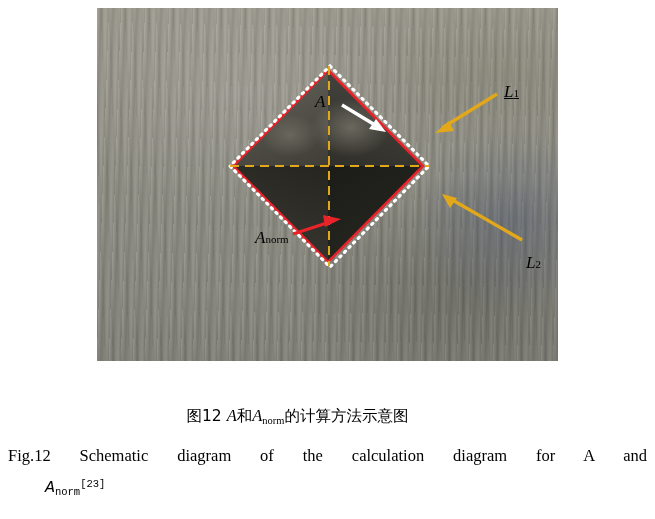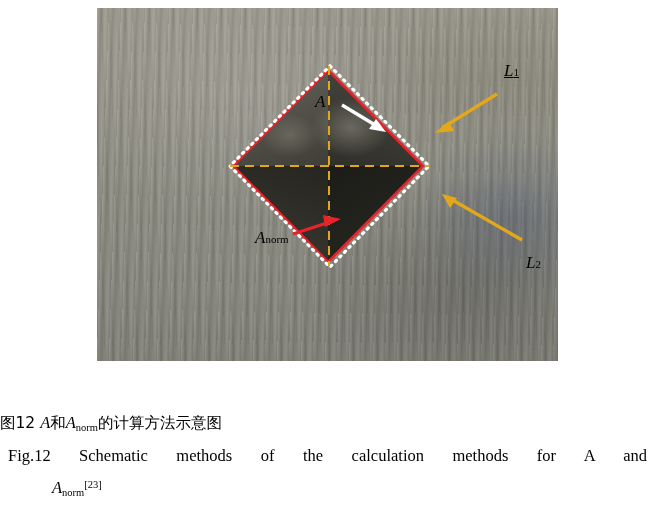--- a/index.html
+++ b/index.html
@@ -138,33 +138,32 @@
     color: #000;
     white-space: nowrap;
   }
   .img-label .subi {
     font-size: 11px;
     font-style: normal;
   }
 
   #label-A        { left: 218px; top: 84px; }
   #label-Anorm    { left: 158px; top: 220px; }
-  #label-L1       { left: 407px; top: 53px; text-decoration: underline; }
+  #label-L1       { left: 407px; top: 74px; text-decoration: underline; }
   #label-L2       { left: 429px; top: 245px; }
 
   
   .caption {
     position: absolute;
     left: 0;
     top: 404px;
     width: 595px;
-    text-align: left;
+    text-align: center;
     font-size: 16.5px;
     line-height: 1.5;
-    margin-top: 7px;
   }
   .caption .cn {
     font-family: "DejaVu Sans", sans-serif;
     font-size: 15.5px;
   }
   .caption i { font-style: italic; }
   .caption sub { font-size: 10.5px; vertical-align: -0.25em; }
 
   .caption-en {
     position: absolute;
@@ -172,23 +171,24 @@
     top: 443px;
     width: 639px;
     font-size: 16.5px;
     line-height: 1.62;
     text-align: justify;
     text-align-last: justify;
   }
 
   .caption-en2 {
     position: absolute;
-    left: 52px;
+    left: 45px;
     top: 478px;
     font-size: 16.5px;
+    font-family: Liberation Mono, monospace;
   }
   .caption-en2 i { font-style: italic; }
   .caption-en2 sub { font-size: 10.5px; vertical-align: -0.25em; }
   .caption-en2 sup { font-size: 10.5px; vertical-align: 0.5em; }
 </style>
 </head>
 <body>
 
 <div class="figure-wrap">
 
@@ -239,17 +239,17 @@
 
     <div class="img-label" id="label-Anorm"><span>A</span><span class="subi">norm</span></div>
 
     <div class="img-label" id="label-L1"><span>L</span><span class="subi">1</span></div>
 
     <div class="img-label" id="label-L2"><span>L</span><span class="subi">2</span></div>
   </div>
 
   <div class="caption"><span class="cn">图12 </span><i>A</i><span class="cn">和</span><i>A</i><sub>norm</sub><span class="cn">的计算方法示意图</span></div>
 
-  <div class="caption-en">Fig.12  Schematic  methods  of  the  calculation  methods  for  A  and</div>
+  <div class="caption-en">Fig.12  Schematic  diagram  of  the  calculation  diagram  for  A  and</div>
 
   <div class="caption-en2"><i>A</i><sub>norm</sub><sup>[23]</sup></div>
 
 </div>
 
 </body></html>

